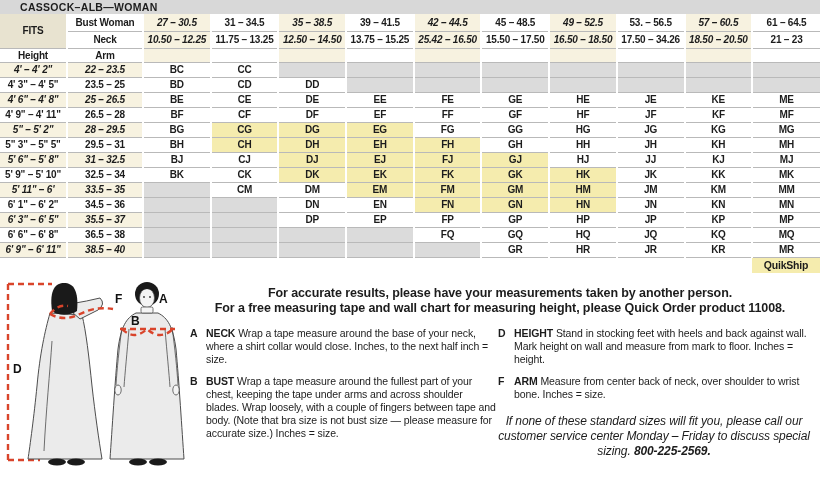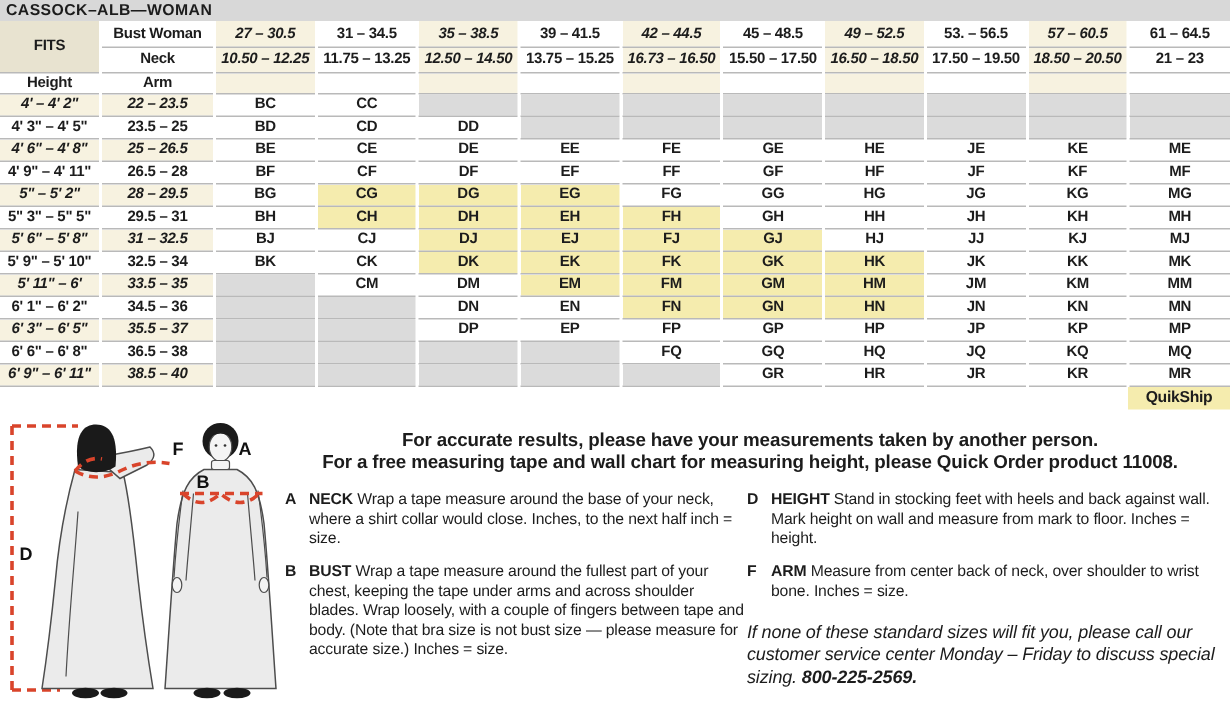--- a/index.html
+++ b/index.html
@@ -8,21 +8,21 @@
   }
   *{margin:0;padding:0;box-sizing:border-box;}
   html,body{background:#fff;}
   body{
     width:820px;height:482px;position:relative;overflow:hidden;
     font-family:"Liberation Sans", sans-serif;color:var(--ink);
   }
   .title-bar{
     height:14px;background:var(--title-gray);
     font-size:10.5px;font-weight:bold;letter-spacing:.3px;
-    padding:1px 0 0 4px;line-height:12px;
+    padding:1px 0 0 20px;line-height:12px;
   }
   table.size-table{border-collapse:collapse;width:676px;table-layout:fixed;}
   table.size-table th, table.size-table td{
     font-size:10px;font-weight:bold;letter-spacing:-.2px;
     border-right:2px solid #fff;border-bottom:1px solid var(--rule);
     white-space:nowrap;overflow:hidden;text-align:center;padding:0;
   }
   table.size-table th:last-child, table.size-table td:last-child{border-right:none;}
   tr.hrow1 th, tr.hrow2 th{height:17px;}
   tr.hrow3 th{height:14px;}
@@ -42,21 +42,21 @@
   .bottom{position:absolute;left:0;top:281px;width:820px;height:201px;}
   .figure{position:absolute;left:0;top:0;width:200px;height:201px;}
   .content{position:absolute;left:190px;top:5px;width:620px;}
   .intro{ text-align:center;font-weight:bold;font-size:12.5px;line-height:15px;letter-spacing:-.1px;}
   .cols{display:flex;margin-top:11px;}
   .col-left{width:308px;}
   .col-right{width:312px;}
   .instr{display:flex;font-size:10.5px;line-height:13px;margin-bottom:9px;letter-spacing:-.1px;}
   .instr .letter{font-weight:bold;width:16px;flex:none;}
   .instr .term{font-weight:bold;}
-  .note{font-style:italic;font-size:12px;line-height:15px;margin-top:13px;letter-spacing:-.1px;}
+  .note{font-style:italic;font-size:12px;line-height:15px;margin-top:13px;letter-spacing:-.1px;text-align:center;}
   .note .phone{font-weight:bold;}
   
   .outline{fill:#ebebeb;stroke:#4d4d4d;stroke-width:1;}
   .dark{fill:#1a1a1a;stroke:none;}
   .skin{fill:#f4f4f4;stroke:#4d4d4d;stroke-width:.8;}
   .seam{fill:none;stroke:#4d4d4d;stroke-width:.8;}
   .redline{fill:none;stroke:var(--red);stroke-width:2.4;stroke-dasharray:6 4;}
   .figlabel{font-family:"Liberation Sans",sans-serif;font-size:12px;font-weight:bold;fill:#111;}
 </style>
 </head>
@@ -93,24 +93,24 @@
         <th class="range c-white">53. – 56.5</th>
         <th class="range c-beige">57 – 60.5</th>
         <th class="range c-white">61 – 64.5</th>
       </tr>
     <tr class="hrow2">
       <th class="rowlabel">Neck</th>
     <th class="range c-beige">10.50 – 12.25</th>
         <th class="range c-white">11.75 – 13.25</th>
         <th class="range c-beige">12.50 – 14.50</th>
         <th class="range c-white">13.75 – 15.25</th>
-        <th class="range c-beige">16.73 – 16.50</th>
+        <th class="range c-beige">25.42 – 16.50</th>
         <th class="range c-white">15.50 – 17.50</th>
         <th class="range c-beige">16.50 – 18.50</th>
-        <th class="range c-white">17.50 – 19.50</th>
+        <th class="range c-white">17.50 – 34.26</th>
         <th class="range c-beige">18.50 – 20.50</th>
         <th class="range c-white">21 – 23</th>
       </tr>
     <tr class="hrow3">
       <th class="heightlabel">Height</th>
       <th class="armlabel">Arm</th>
     <th class="filler c-beige"></th>
         <th class="filler c-white"></th>
         <th class="filler c-beige"></th>
         <th class="filler c-white"></th>

